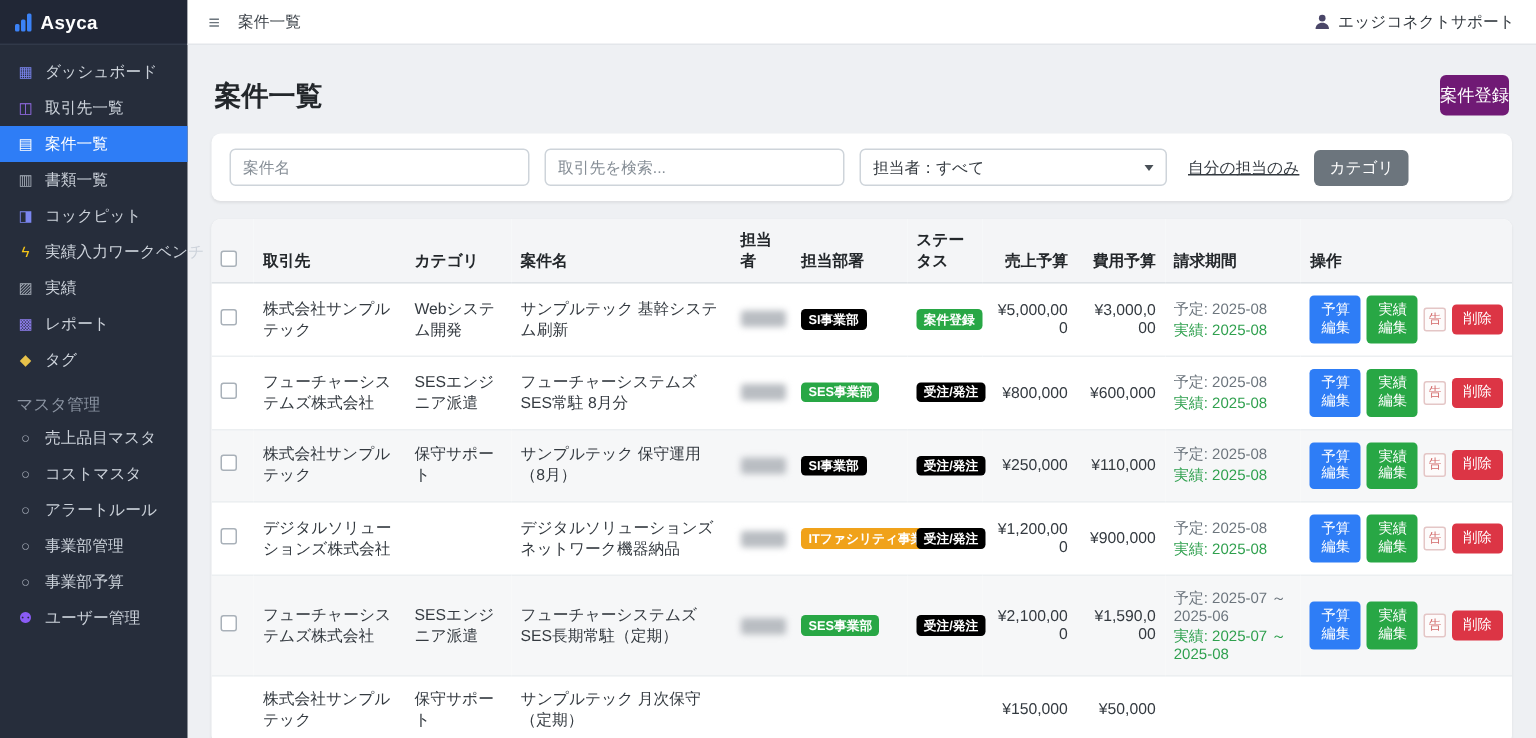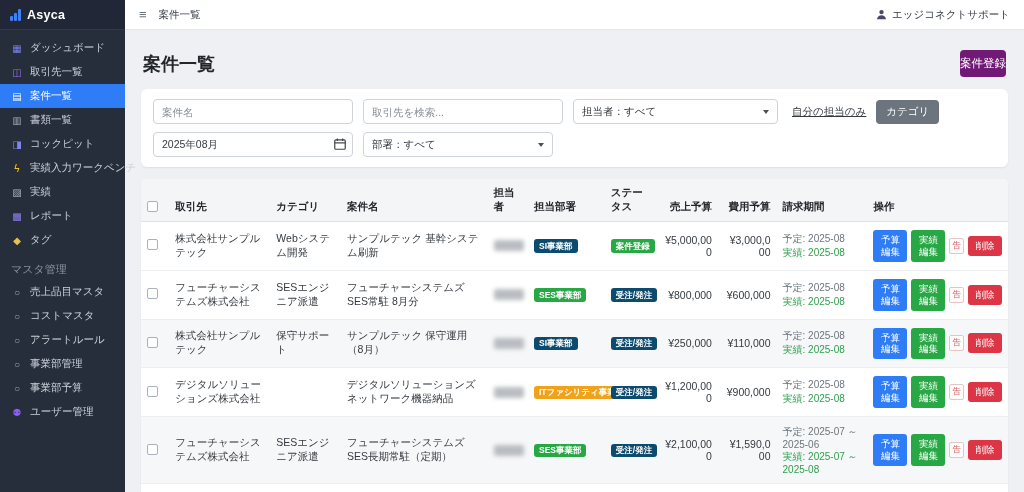--- a/index.html
+++ b/index.html
@@ -48,21 +48,21 @@
   .btn-gray { background:#6c757d; color:#fff; border:none; border-radius:4px; font-size:10.5px; padding:5px 10px; cursor:pointer; }
 
   .table-card { margin-top:12px; overflow:hidden; }
   table { width:100%; border-collapse:collapse; table-layout:fixed; }
   thead th { background:#f4f5f7; font-size:10.5px; font-weight:bold; color:#23272b; text-align:left; padding:7px 6px; border-bottom:1px solid #dee2e6; vertical-align:bottom; }
   tbody td { font-size:10.5px; color:#343a40; padding:8px 6px; border-bottom:1px solid #eceff1; vertical-align:middle; word-break:break-word; }
   tr.shaded td { background:#f6f7f8; }
   td.num, th.num { text-align:right; }
   .checkbox { display:inline-block; width:11px; height:11px; border:1px solid #a9b1b9; border-radius:2px; background:#fff; cursor:pointer; }
   .badge { display:inline-block; color:#fff; font-size:8.5px; font-weight:bold; padding:2.5px 5px; border-radius:3px; white-space:nowrap; line-height:1; }
-  .badge.blue { background:#0c4a6e; } .badge.green { background:#28a745; } .badge.orange { background:#f0a21a; }
+  .badge.blue { background:#000000; } .badge.green { background:#28a745; } .badge.orange { background:#f0a21a; }
   .blurred { width:30px; height:11px; background:#b9bdc2; border-radius:2px; filter:blur(2px); }
   .bill-planned { color:#6c757d; font-size:10px; }
   .bill-actual { color:#2fa04e; font-size:10px; }
   .actions { display:flex; align-items:center; gap:4px; }
   .abtn { border:none; border-radius:3px; color:#fff; font-size:9.5px; line-height:1.25; padding:4px 3px; width:38px; cursor:pointer; text-align:center; font-family:inherit; }
   .abtn.blue { background:#2e7df6; } .abtn.green { background:#28a745; } .abtn.red { background:#dc3545; }
   .alert-mini { font-size:8.5px; color:#d26a6a; border:1px solid #e4c6c6; border-radius:2px; padding:1px 2px; background:#fdfbfb; cursor:pointer; }
 </style>
 </head>
 <body>
@@ -164,32 +164,20 @@
         <button class="btn-primary">案件登録</button>
       </div>
 
       <div class="card filter-card">
         <div class="f-row">
           <input class="tb-input" placeholder="案件名" style="">
           <input class="tb-input" placeholder="取引先を検索..." style="">
           <div class="sel sel-assignee"><span>担当者：すべて</span></div>
           <span class="only-mine">自分の担当のみ</span>
           <button class="btn-gray">カテゴリ</button>
-        </div>
-        <div class="f-row">
-          <div class="datebox">
-            <input class="tb-input" readonly="" value="2025年08月" style="">
-            <svg class="cal-icon" width="12" height="12" viewBox="0 0 16 16">
-                <rect x="1" y="2.5" width="14" height="12.5" rx="1.5" fill="none" stroke="#3e444b" stroke-width="1.6"></rect>
-                <line x1="1" y1="6.5" x2="15" y2="6.5" stroke="#3e444b" stroke-width="1.6"></line>
-                <line x1="4.5" y1="0.8" x2="4.5" y2="4" stroke="#3e444b" stroke-width="1.6"></line>
-                <line x1="11.5" y1="0.8" x2="11.5" y2="4" stroke="#3e444b" stroke-width="1.6"></line>
-              </svg>
-          </div>
-          <div class="sel sel-dept"><span>部署：すべて</span></div>
         </div>
       </div>
 
       <div class="card table-card">
         <table>
           <colgroup>
             <col style="width:28px">
               <col style="width:100px">
               <col style="width:70px">
               <col style="width:145px">

